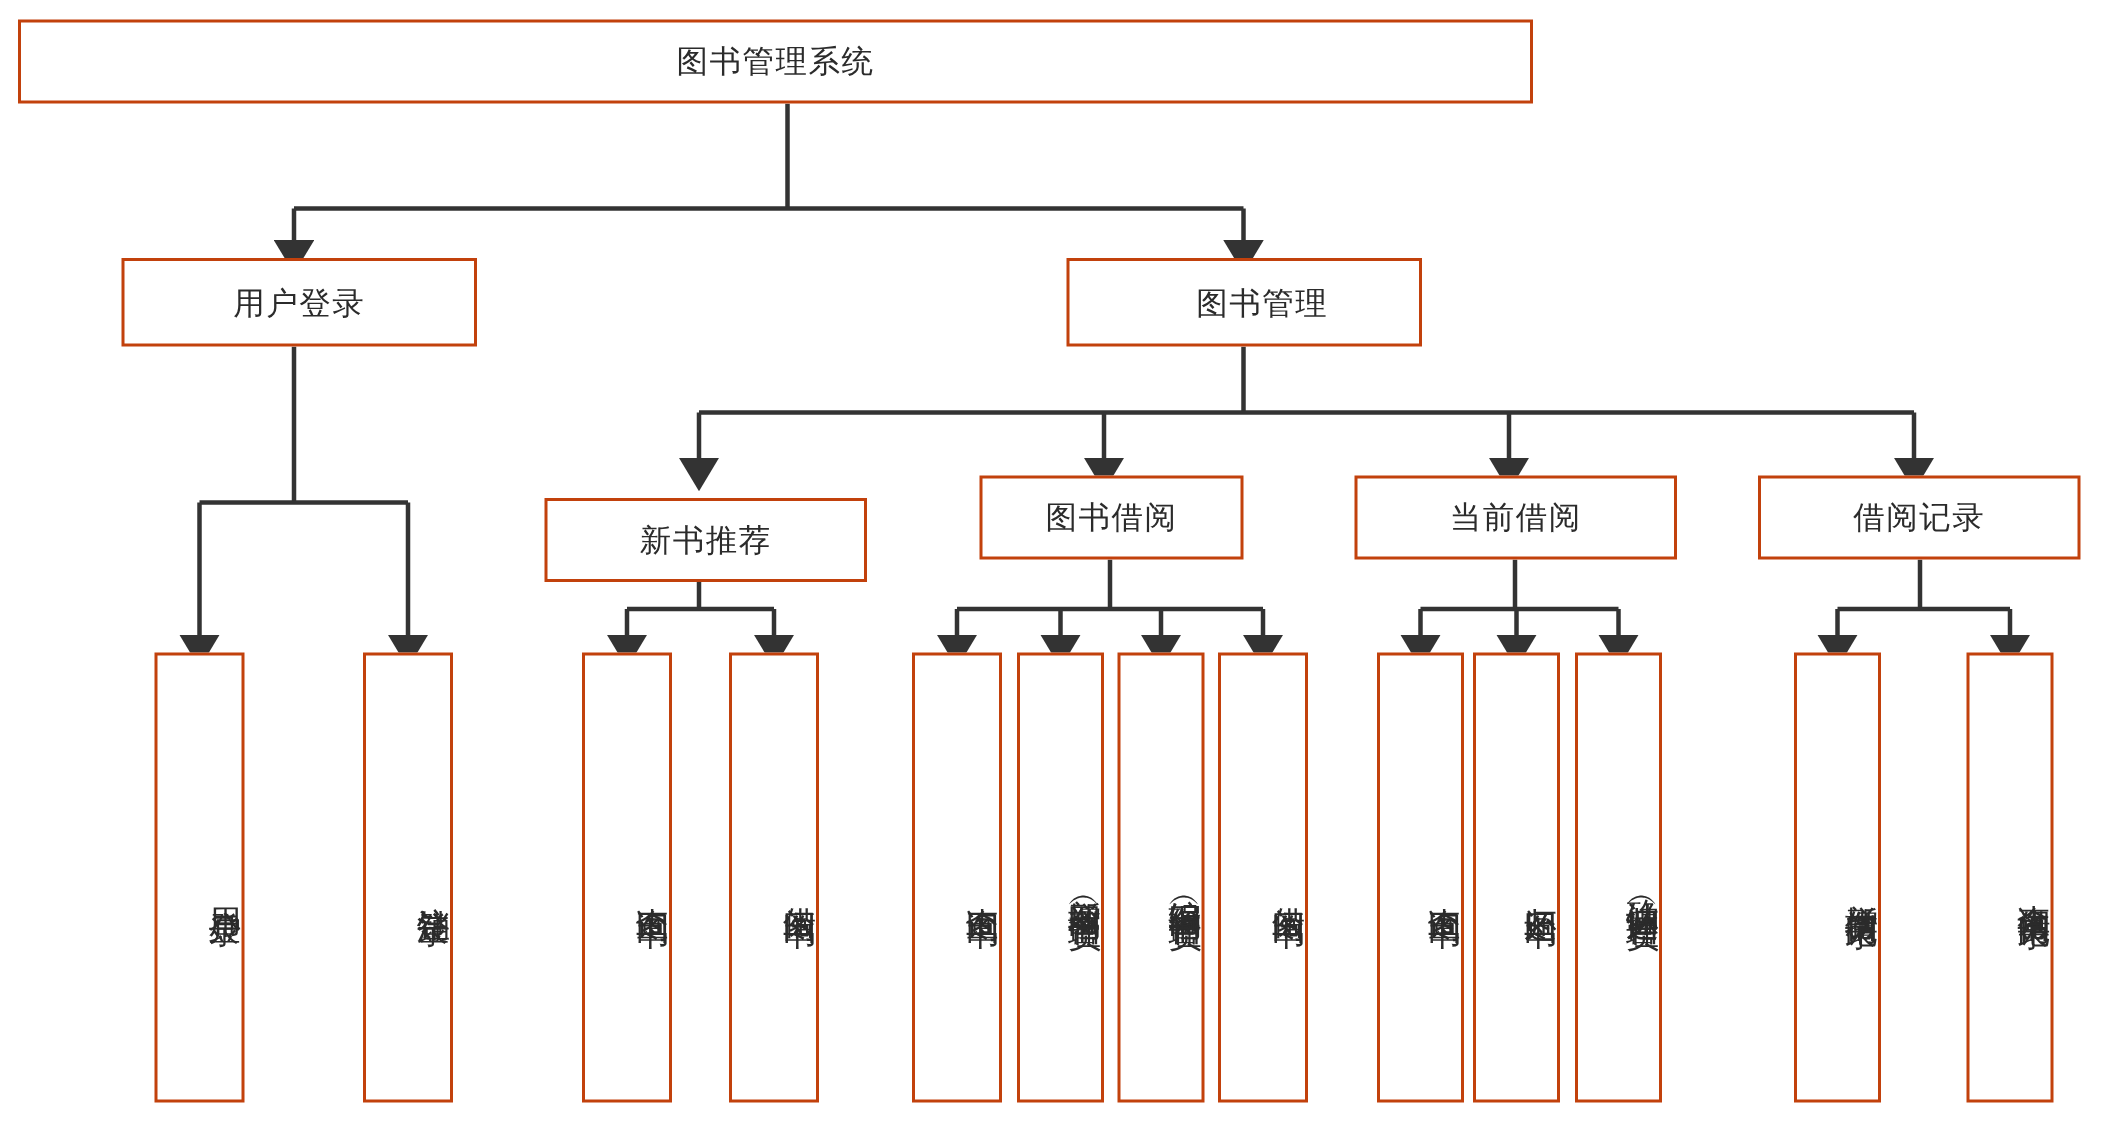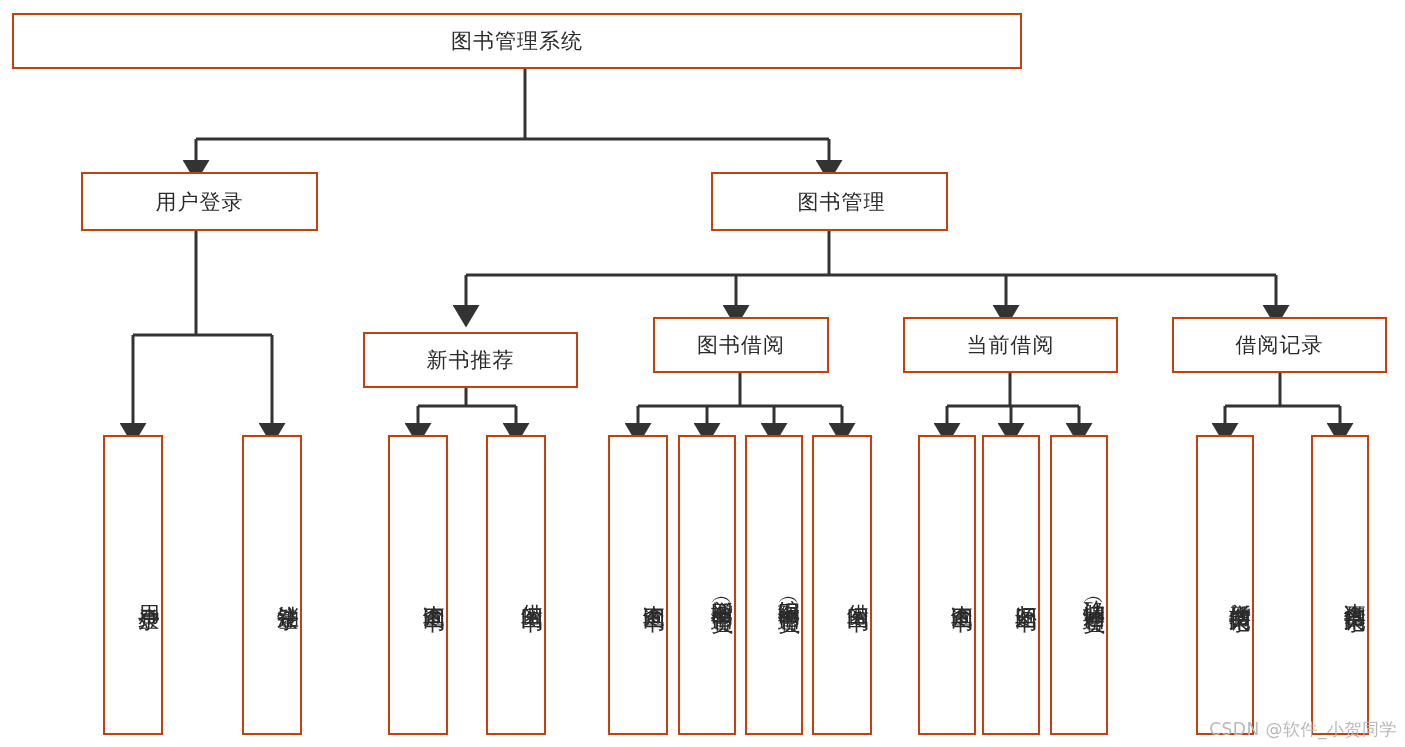--- a/index.html
+++ b/index.html
@@ -171,15 +171,14 @@
         <span class="label">确认归还（管理员）</span>
       </div>
       <div class="node vertical" style="left: 1196px; top: 435px; width: 58px; height: 300px;">
         <span class="label">新增借阅记录</span>
       </div>
       <div class="node vertical" style="left: 1311px; top: 435px; width: 58px; height: 300px;">
         <span class="label">查询借阅记录</span>
       </div>
     </div>
 
-  <div id="watermark">CSDN @软件_小贺同学</div>
 
 </div>
 
 </body></html>

